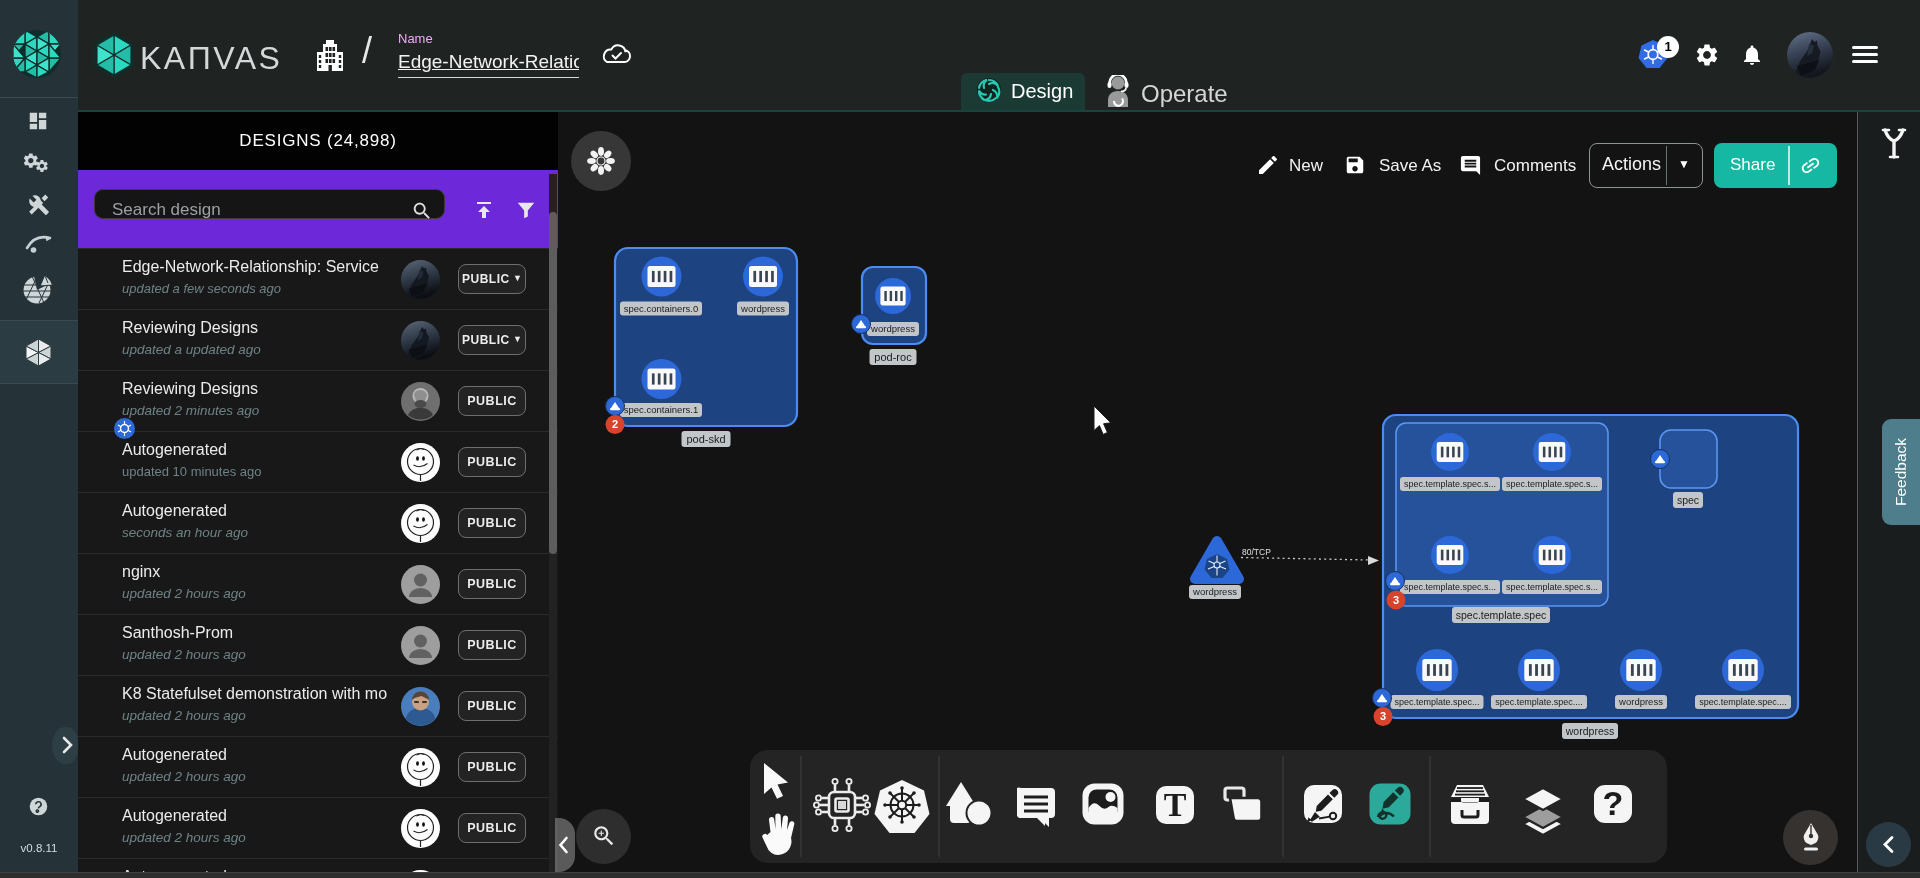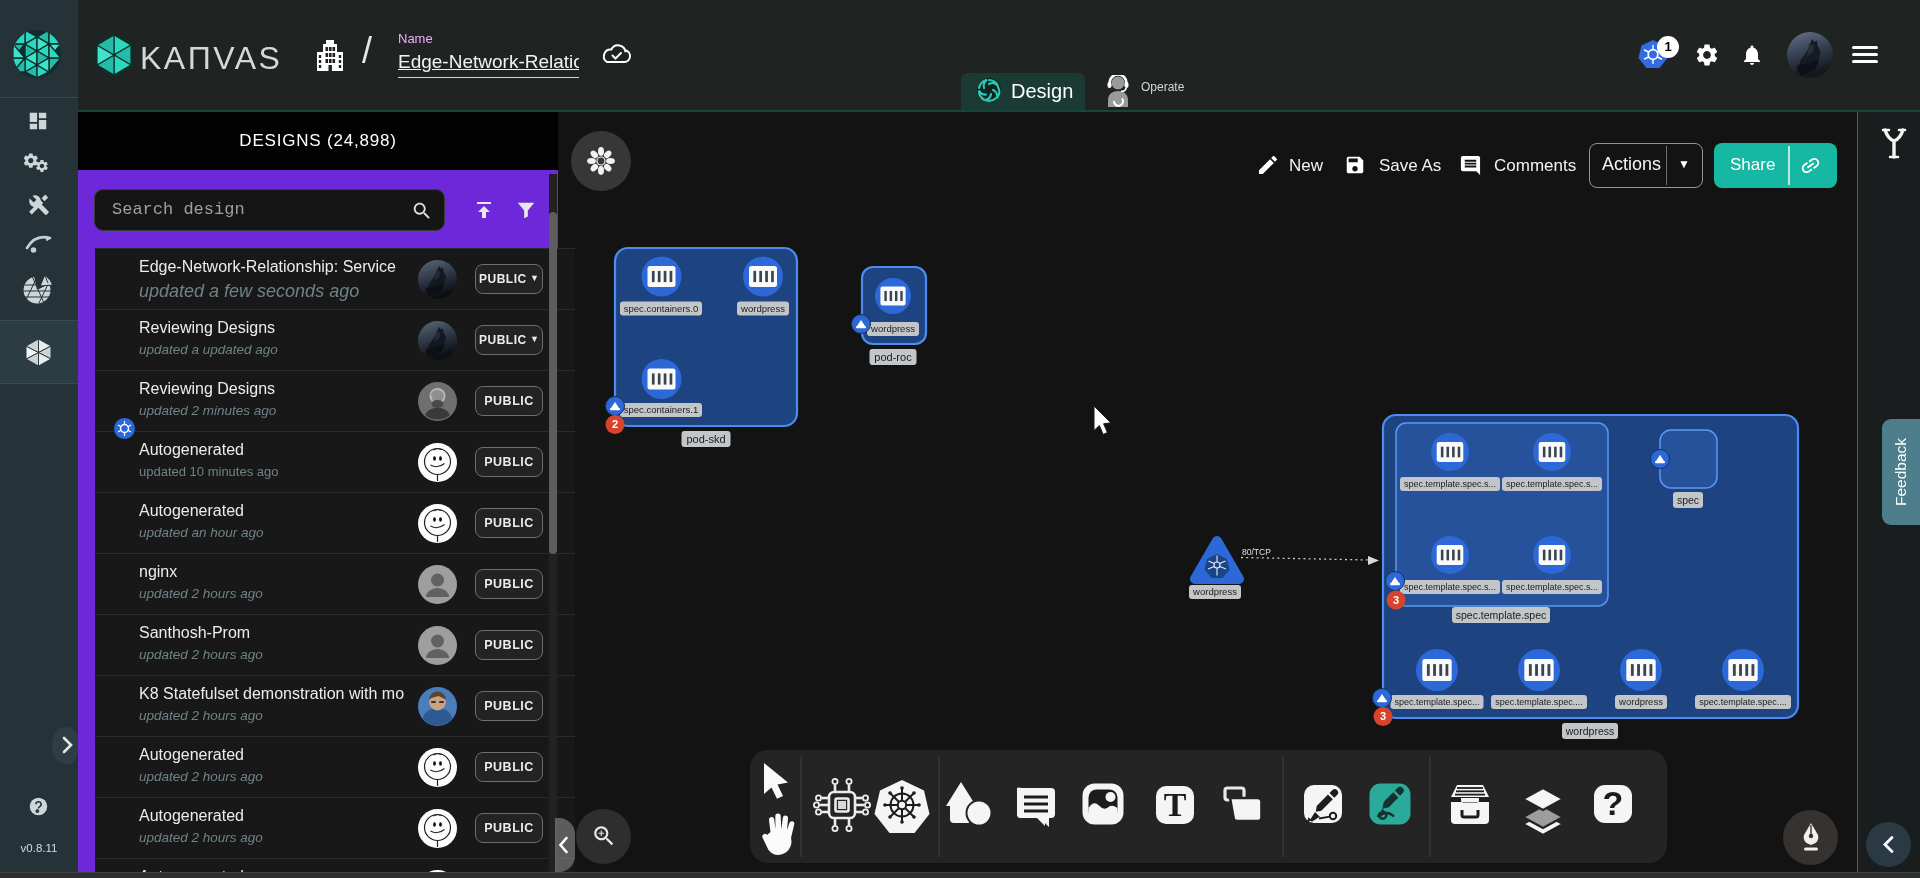--- a/index.html
+++ b/index.html
@@ -82,21 +82,21 @@
     <g fill="#9a9a9a">
       <circle cx="15" cy="8" r="6.5" fill="#9a9a9a"></circle>
       <path d="M15 16 c-7 0 -10 4.5 -10 9 v7 h20 v-7 c0 -4.5 -3 -9 -10 -9z"></path>
     </g>
     <path d="M6.5 8 a8.5 8.5 0 0 1 17 0" fill="none" stroke="#fff" stroke-width="2.6"></path>
     <rect x="4.5" y="7" width="4" height="6" rx="2" fill="#fff"></rect>
     <rect x="21.5" y="7" width="4" height="6" rx="2" fill="#fff"></rect>
     <path d="M23 13 a3.5 3.5 0 0 1 -5 3" fill="none" stroke="#fff" stroke-width="1.8"></path>
     <path d="M11 26 a4.5 4.5 0 1 0 8 -2.5" fill="none" stroke="#fff" stroke-width="2"></path>
   </svg>
-  <div class="abs" style="left:1141px;top:80px;font-size:12px;color:#d6d6d6;">Operate</div>
+  <div class="abs" style="left:1141px;top:80px;font-size:24px;color:#d6d6d6;">Operate</div>
 
   <svg class="abs" style="left:1638px;top:40px" width="30" height="29" viewBox="0 0 30 29">
     <polygon points="15,0 26.5,5.5 29.5,18 21.5,28 8.5,28 0.5,18 3.5,5.5" fill="#326ce5"></polygon>
     <g stroke="#fff" stroke-width="1.4" stroke-linecap="round">
       <line x1="15" y1="5.5" x2="15" y2="9.5"></line>
         <line x1="15" y1="19.5" x2="15" y2="23.5"></line>
       <line x1="6.5" y1="10" x2="10.5" y2="12"></line>
         <line x1="19.5" y1="17" x2="23.5" y2="19"></line>
       <line x1="6.5" y1="19" x2="10.5" y2="17"></line>
         <line x1="19.5" y1="12" x2="23.5" y2="10"></line>
@@ -232,36 +232,36 @@
 
   <svg class="abs" style="left:28px;top:796px" width="21" height="21" viewBox="0 0 24 24">
     <circle cx="12" cy="12" r="10" fill="#cfd6d8"></circle>
     <path d="M12 17.2 a1.3 1.3 0 1 0 0 .01z M9 9.5 a3 3 0 1 1 4.3 2.7 c-.9.5-1.3 1-1.3 2.1" fill="none" stroke="#253339" stroke-width="1.8"></path>
   </svg>
   <div class="abs" style="left:0;top:842px;width:78px;text-align:center;font-size:11.5px;color:#d5dcde;">v0.8.11</div>
 </div>
 <div id="panel" class="abs">
   <div class="abs" style="left:0;top:0;width:480px;height:58px;background:#020202;color:#fff;font-size:17px;letter-spacing:0.8px;text-align:center;line-height:58px;">DESIGNS (24,898)</div>
 
-  <div class="abs" style="left:16px;top:77px;width:351px;height:42px;background:#151515;border:1px solid #3c3c3c;border-radius:9px;font-family:Liberation Mono, monospace;">
+  <div class="abs" style="left:16px;top:77px;width:351px;height:30px;background:#151515;border:1px solid #3c3c3c;border-radius:9px;">
     <div class="abs" style="left:17px;top:10px;font-size:17px;color:#9aa0a3;">Search design</div>
     <svg class="abs" style="left:316px;top:10px" width="22" height="22" viewBox="0 0 24 24">
         <path fill="#e0e0e0" d="M15.5 14h-.79l-.28-.27C15.41 12.59 16 11.11 16 9.5 16 5.91 13.09 3 9.5 3S3 5.91 3 9.5 5.91 16 9.5 16c1.61 0 3.09-.59 4.23-1.57l.27.28v.79l5 4.99L20.49 19l-4.99-5zm-6 0C7.01 14 5 11.99 5 9.5S7.01 5 9.5 5 14 7.01 14 9.5 11.99 14 9.5 14z"></path>
       </svg>
   </div>
   <svg class="abs" style="left:394px;top:86px" width="24" height="24" viewBox="0 0 24 24">
       <path fill="#e8e8e8" d="M5 4v2h14V4H5zm7 4l-6 6h4v6h4v-6h4l-6-6z"></path>
     </svg>
   <svg class="abs" style="left:437px;top:87px" width="22" height="22" viewBox="0 0 24 24">
       <path fill="#e8e8e8" d="M3 4h18l-7 8.5V19l-4 2v-8.5z"></path>
     </svg>
-  <div id="rows" class="abs" style="left:0;top:0;width:480px;height:766px;overflow:hidden;margin-left:17px;">
+  <div id="rows" class="abs" style="left:0;top:0;width:480px;height:766px;overflow:hidden;">
       <div class="abs" style="left:0;top:136px;width:480px;height:61px;border-top:1px solid #2b2b2b;background:#181818;">
         <div class="abs" style="left:44px;top:9px;width:290px;font-size:16px;color:#ececec;white-space:nowrap;overflow:hidden;">Edge-Network-Relationship: Service</div>
-        <div class="abs" style="left:44px;top:32px;font-size:18px;font-style:italic;color:#6f8387;">updated a few seconds ago</div>
+        <div class="abs" style="left:44px;top:32px;font-size:13px;font-style:italic;color:#6f8387;">updated a few seconds ago</div>
         <svg class="abs" style="left:323px;top:11px" width="39" height="39" viewBox="0 0 39 39">
           <defs>
             <linearGradient id="gD11" x1="0" y1="0" x2="0.3" y2="1">
               <stop offset="0" stop-color="#5c6878"></stop>
               <stop offset="0.5" stop-color="#303a49"></stop>
               <stop offset="1" stop-color="#0b0e13"></stop>
             </linearGradient>
           </defs>
           <circle cx="19.5" cy="19.5" r="19.5" fill="url(#gD11)"></circle>
           <path d="M21 6 l2 2.5 2 -1 .5 4 2.5 5 -2.5 11 -7 7.5 -8.5 4 -3.5 -5 4.5 -10 6 -8.5z" fill="#141820"></path>
@@ -309,21 +309,21 @@
           <ellipse cx="16.5" cy="15.5" rx="1.4" ry="2.2" fill="#111"></ellipse>
           <ellipse cx="22.5" cy="15.5" rx="1.4" ry="2.2" fill="#111"></ellipse>
           <path d="M12.5 22 q7 4 14 -1.5" fill="none" stroke="#222" stroke-width="1.1"></path>
           <line x1="19.5" y1="31.5" x2="19.5" y2="38" stroke="#222" stroke-width="1.2"></line>
           <path d="M15.5 7 q4 -2.5 8 -.5" fill="none" stroke="#222" stroke-width="1"></path>
         </svg>
         <div class="abs" style="left:380px;top:15px;width:68px;height:30px;background:#232323;border:1px solid #6e6e6e;border-radius:8px;color:#ececec;font-size:12.5px;font-weight:700;letter-spacing:0.5px;text-align:center;line-height:28px;">PUBLIC</div>
       </div>
       <div class="abs" style="left:0;top:380px;width:480px;height:61px;border-top:1px solid #2b2b2b;background:#181818;">
         <div class="abs" style="left:44px;top:9px;width:290px;font-size:16px;color:#ececec;white-space:nowrap;overflow:hidden;">Autogenerated</div>
-        <div class="abs" style="left:44px;top:32px;font-size:13.5px;font-style:italic;color:#6f8387;">updated an hour ago</div>
+        <div class="abs" style="left:44px;top:32px;font-size:13.5px;font-style:italic;color:#6f8387;">seconds an hour ago</div>
         <svg class="abs" style="left:323px;top:11px" width="39" height="39" viewBox="0 0 39 39">
           <circle cx="19.5" cy="19.5" r="19.5" fill="#fdfdfd"></circle>
           <circle cx="19.5" cy="18.5" r="13" fill="none" stroke="#222" stroke-width="1.2"></circle>
           <ellipse cx="16.5" cy="15.5" rx="1.4" ry="2.2" fill="#111"></ellipse>
           <ellipse cx="22.5" cy="15.5" rx="1.4" ry="2.2" fill="#111"></ellipse>
           <path d="M12.5 22 q7 4 14 -1.5" fill="none" stroke="#222" stroke-width="1.1"></path>
           <line x1="19.5" y1="31.5" x2="19.5" y2="38" stroke="#222" stroke-width="1.2"></line>
           <path d="M15.5 7 q4 -2.5 8 -.5" fill="none" stroke="#222" stroke-width="1"></path>
         </svg>
         <div class="abs" style="left:380px;top:15px;width:68px;height:30px;background:#232323;border:1px solid #6e6e6e;border-radius:8px;color:#ececec;font-size:12.5px;font-weight:700;letter-spacing:0.5px;text-align:center;line-height:28px;">PUBLIC</div>

